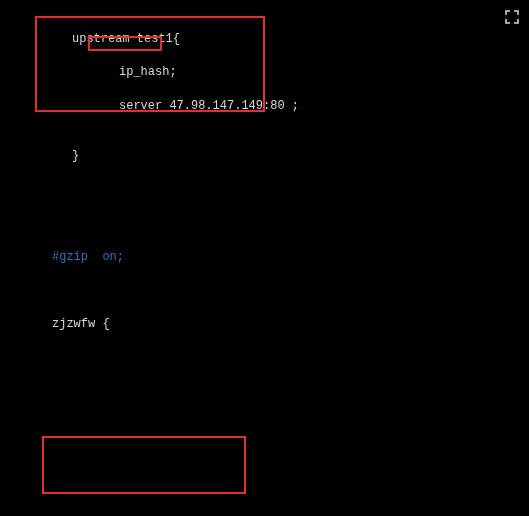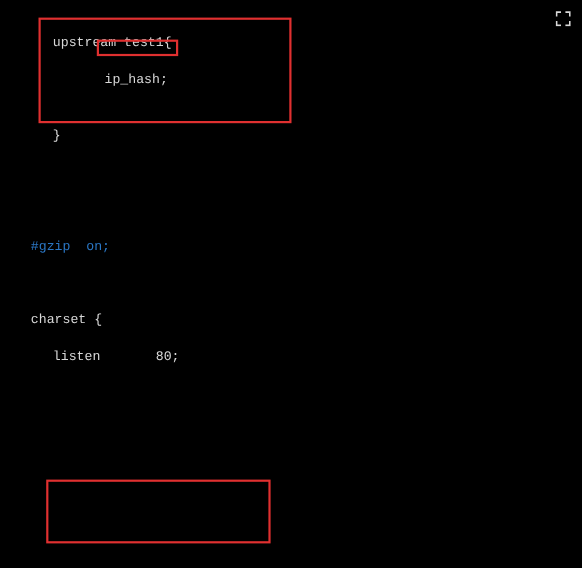--- a/index.html
+++ b/index.html
@@ -12,21 +12,21 @@
       line-height: 1.4;
       color: #c0c0c0;
       position: relative;
       overflow: hidden;
     }
     .code-area {
       padding: 14px 0 0 0;
       white-space: pre;
       position: relative;
     }
-    .line { white-space: pre; }
+    .line { white-space: pre; margin-left: 24px; }
     .kw   { color: #d8d8d8; }
     .cmt  { color: #2a76c4; }
     .br   { color: #d8d8d8; }
 
     .hl-box {
       position: absolute;
       border: 2px solid #e03030;
       pointer-events: none;
     }
     .hl1 { left: 35px;  top: 16px;  width: 230px; height: 96px; }
@@ -51,28 +51,28 @@
 
 <div class="expand-icon">
   <svg viewBox="0 0 14 14" width="14" height="14">
     <path d="M1 5 L1 1 L5 1 M9 1 L13 1 L13 5 M13 9 L13 13 L9 13 M5 13 L1 13 L1 9" stroke="#d8d8d8" stroke-width="1.5" fill="none"></path>
   </svg>
 </div>
 
 <div class="code-area">
 <div class="line ind2 kw">upstream test1{</div>
 <div class="line ind3 kw">ip_hash;</div>
+<div class="line ind3 kw">server 47.98.147.149:80 ;</div>
 <div class="line"></div>
 <div class="line ind2 br">}</div>
 <div class="line">&nbsp;</div>
 <div class="line">&nbsp;</div>
 <div class="line ind1 cmt">#gzip  on;</div>
 <div class="line">&nbsp;</div>
-<div class="line ind1 kw">charset {</div>
-<div class="line ind2 kw">listen       80;</div>
+<div class="line ind1 kw">zjzwfw {</div>
 <div class="line">&nbsp;</div>
 
 
 
 
 
 
 
 
 

